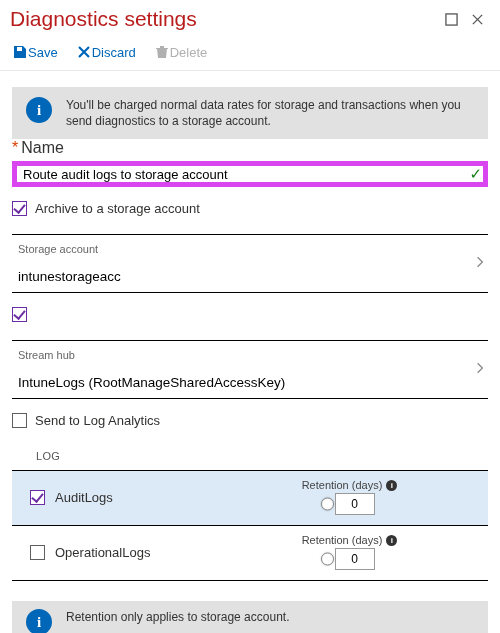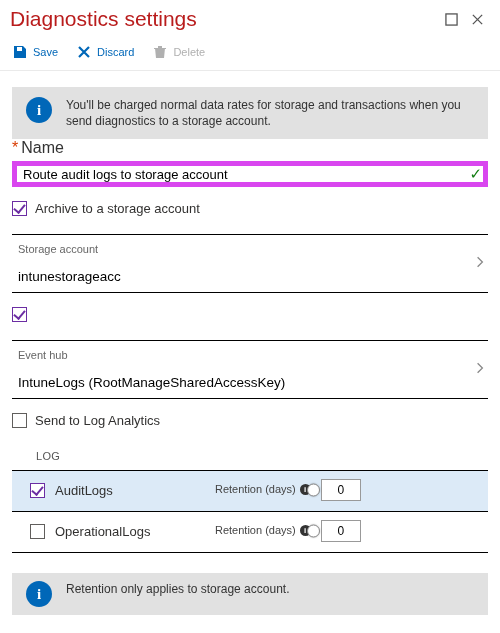--- a/index.html
+++ b/index.html
@@ -24,21 +24,21 @@
   .hdr-icon {
     width: 26px; height:26px; display:flex; align-items:center; justify-content:center;
     color:#555; cursor:pointer;
   }
   .hdr-icon svg { width:13px; height:13px; stroke:#555; fill:none; stroke-width:1.4; }
   .toolbar {
     display:flex; align-items:center; gap: 18px;
     padding: 8px 12px 10px 12px;
     border-bottom: 1px solid #eaeaea;
   }
-  .tb-btn { display:flex; align-items:center; gap:5px; font-size:11px; cursor:pointer; }
+  .tb-btn { display:flex; align-items:center; font-size:13px; cursor:pointer; }
   .tb-btn .ic { width:16px; height:16px; display:flex; align-items:center; justify-content:center; }
   .tb-save { color:#0067b8; }
   .tb-save svg { fill:#0067b8; }
   .tb-discard { color:#0067b8; }
   .tb-discard svg { stroke:#0067b8; fill:none; stroke-width:2.2; }
   .tb-delete { color:#b0b0b0; }
   .tb-delete svg { fill:#b0b0b0; }
   .content { padding: 16px 12px 0 12px; }
   .info-bar {
     background:#e1e1e1; padding:10px 14px; display:flex; gap:14px; align-items:flex-start;
@@ -80,21 +80,21 @@
   .section-title {
     font-size:11px; color:#555; text-transform:uppercase; margin:22px 0 8px 24px; letter-spacing:0.3px;
   }
   .log-divider { border-bottom:1px solid #000; }
   .log-row {
     display:flex; align-items:center; padding:8px 4px 10px 18px;
   }
   .log-row.selected { background:#dceaf7; }
   .log-row .chk { flex:0 0 15px; }
   .log-name { flex:0 0 160px; margin-left:10px; font-size:13px; }
-  .log-ret { flex:1; display:flex; flex-direction:row;align-items:center; }
+  .log-ret { flex:1; display:flex; flex-direction:column;align-items:center; }
   .ret-label { font-size:11px; color:#444; display:flex; align-items:center; gap:4px; margin-bottom:2px;}
   .ret-info-icon {
     width:11px; height:11px; border-radius:50%; background:#333; color:#fff;
     font-size:8px; display:flex; align-items:center; justify-content:center; font-weight:bold;
   }
   .ret-controls { display:flex; align-items:center; gap:10px; }
   .slider-track { flex:1; height:5px; background:#aaa; position:relative; border-radius:2px; }
   .slider-thumb { position:absolute; left:0; top:50%; transform:translate(-4px,-50%); width:13px; height:13px; border-radius:50%; background:#fff; border:1px solid #888; box-shadow:0 0 2px rgba(0,0,0,.25);}
   .ret-input {
     width:40px; height:22px; border:1px solid #999; font-size:12px; text-align:center;
@@ -178,21 +178,21 @@
     </div>
   </div>
 
   <div class="chk-row">
     <div id="stream-chk" class="chk checked"></div>
   </div>
 
   <div class="divider-strong"></div>
   <div class="picker">
     <div class="picker-col">
-      <div class="picker-label">Event hub</div>
+      <div class="picker-label">Stream hub</div>
       <div class="picker-value">IntuneLogs (RootManageSharedAccessKey)</div>
     </div>
     <div class="picker-chevron">
       <svg viewBox="0 0 10 16">
           <path d="M2 2 L8 8 L2 14"></path>
         </svg>
     </div>
   </div>
 
   <div class="chk-row">

